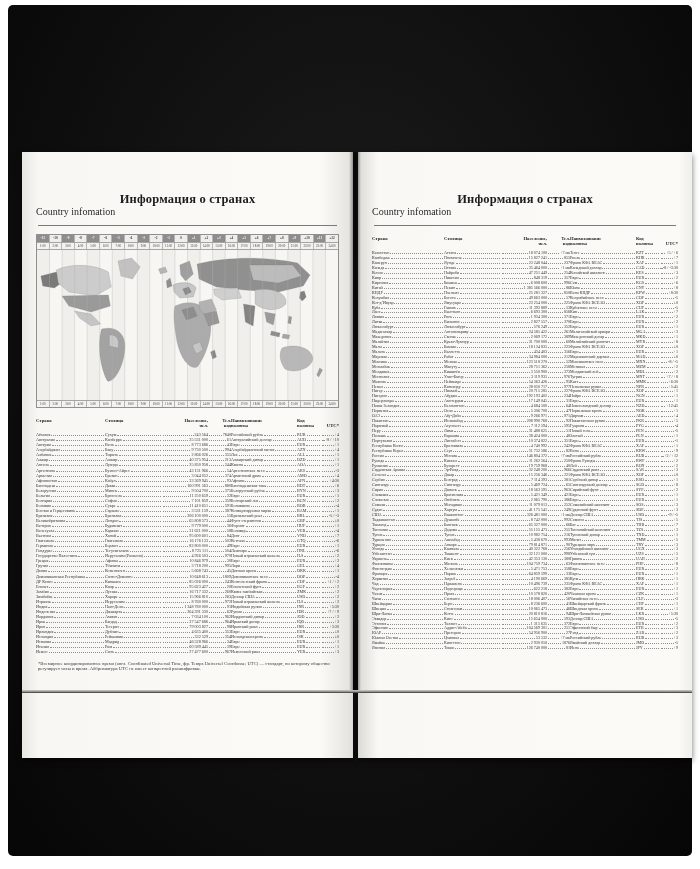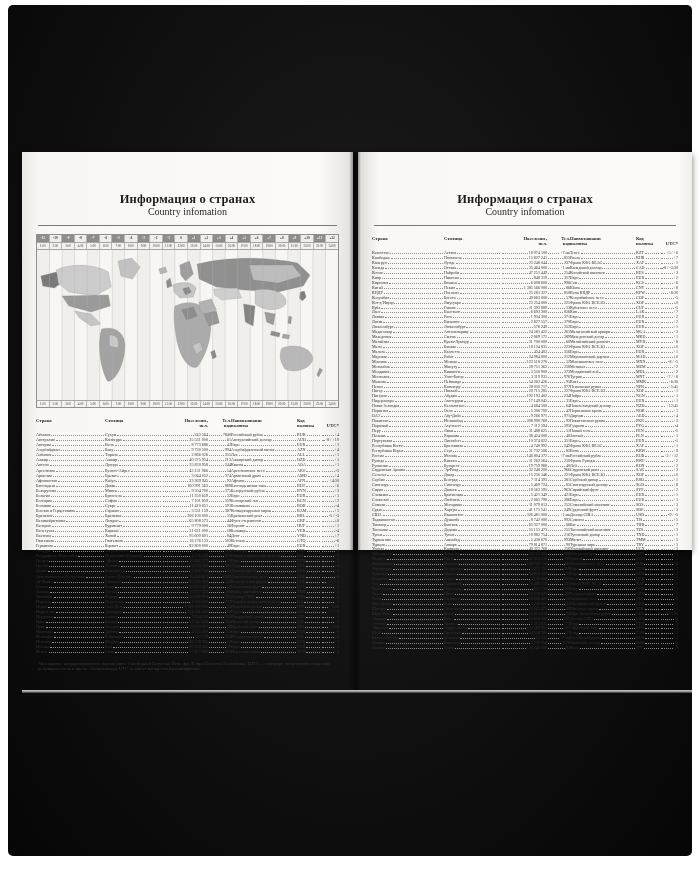--- a/index.html
+++ b/index.html
@@ -1,29 +1,29 @@
 <!DOCTYPE html>
 <html><head>
 <meta charset="utf-8">
 <style>
   html,body{margin:0;padding:0;background:#ffffff;}
   .photo{position:relative;width:700px;height:869px;background:#ffffff;overflow:hidden;
          font-family:"Liberation Serif","DejaVu Serif",serif;}
   .cover{position:absolute;left:8px;top:5px;width:684px;height:851px;border-radius:5px;
          background:radial-gradient(ellipse at 50% 40%, #1d1d1d 0%, #101010 55%, #060606 100%);}
-  .page{position:absolute;top:152px;height:398px;box-sizing:border-box;color:#2e2e2e;}
+  .page{position:absolute;top:152px;height:606px;box-sizing:border-box;color:#2e2e2e;}
   .page.left{left:22px;width:331px;
     background:linear-gradient(90deg,#e9e7e2 0%,#f8f7f4 5%,#fbfaf7 90%,#e3e1dc 100%);
     box-shadow:0 3px 6px rgba(0,0,0,.55);}
   .page.right{left:358px;width:334px;
     background:linear-gradient(90deg,#dcdad5 0%,#f9f8f5 6%,#fbfaf7 96%,#efeeea 100%);
     box-shadow:0 3px 6px rgba(0,0,0,.55);}
   .pinner{position:absolute;inset:0;padding:40px 14px 0 14px;box-sizing:border-box;}
   .ptitle{text-align:center;font-weight:bold;font-size:12.5px;line-height:14px;letter-spacing:.2px;color:#1c1c1c;}
-  .psub{text-align:center;font-size:10px;line-height:12px;color:#2a2a2a;}
+  .psub{font-size:10px;line-height:12px;color:#2a2a2a;}
   .rule{height:1px;background:#7a7a7a;margin:7px 2px 0 2px;}
 
   
   .map{margin-top:8px;border:1px solid #8f8f8f;background:#f6f5f2;}
   .tzrow{display:flex;border-bottom:1px solid #a5a5a5;}
   .tzrow .tzc{flex:1;text-align:center;border-left:1px solid #b5b5b3;overflow:hidden;white-space:nowrap;color:#3c3c3c;}
   .tzrow .tzc:first-child{border-left:none;}
   .tzrow.off .tzc{font-size:3.4px;line-height:7px;font-weight:bold;background:#efeeeb;}
   .tzrow.off .tzc:nth-child(odd){background:#8d8d8d;color:#f4f4f4;}
   .tzrow.time .tzc{font-size:3.1px;line-height:6px;background:#f3f2ef;}

